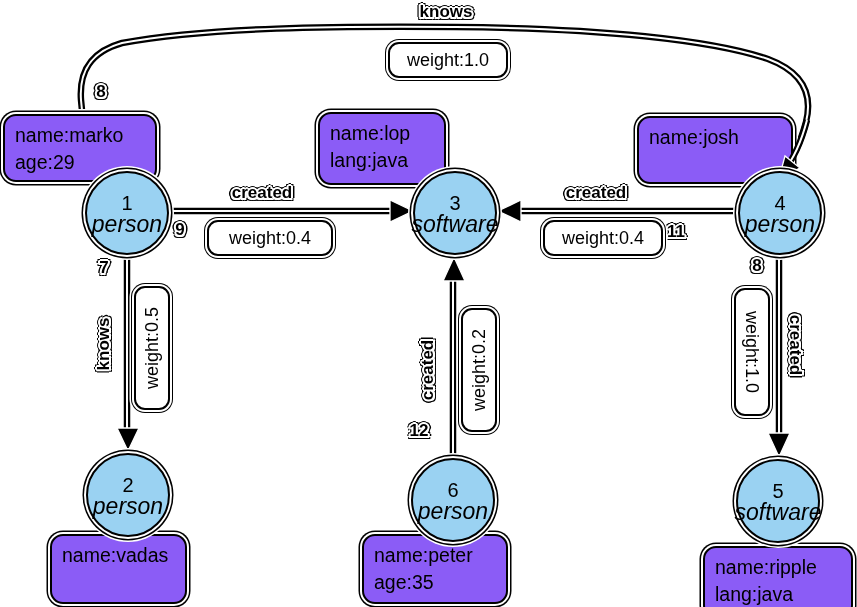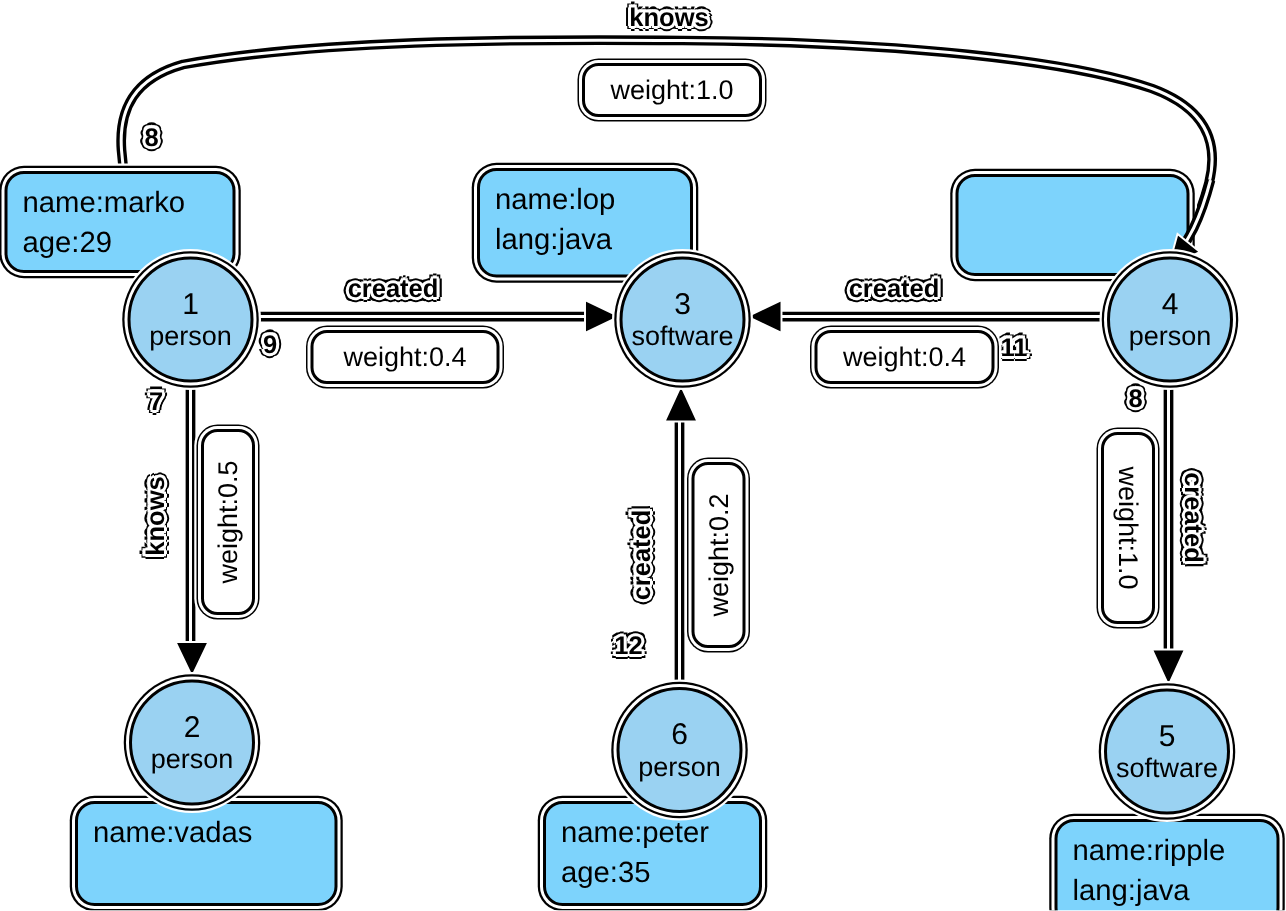--- a/index.html
+++ b/index.html
@@ -5,30 +5,30 @@
   html,body{margin:0;padding:0;background:#fff;}
   #stage{position:relative;width:857px;height:607px;background:#fff;overflow:hidden;
          font-family:"Liberation Sans",sans-serif;}
   #stage *{box-sizing:border-box;}
   .layer{position:absolute;left:0;top:0;z-index:1;}
   #svg-over{z-index:3;}
   .eline{fill:none;stroke:#000;stroke-width:6.5;}
   .ecore{fill:none;stroke:#fff;stroke-width:2;}
   .ehead{fill:#000;stroke:#fff;stroke-width:1.3;}
 
-  .pbox{position:absolute;z-index:2;background:#7dd3fc;border:2.5px solid #000;border-radius:13px;
+  .pbox{position:absolute;z-index:2;background:#8b5cf6;border:2.5px solid #000;border-radius:13px;
         box-shadow:0 0 0 2px #fff,0 0 0 3.5px #000,0 0 0 5px #fff;
         padding:6px 6px 0 10px;font-size:19.5px;line-height:27px;color:#000;}
   .node{position:absolute;z-index:4;width:84px;height:84px;border-radius:50%;
         background:#9ad2f2;border:2.5px solid #000;
         box-shadow:0 0 0 2px #fff,0 0 0 3.5px #000,0 0 0 5px #fff;
         display:flex;flex-direction:column;align-items:center;justify-content:center;
         color:#000;}
   .nid{font-size:20px;line-height:22px;}
-  .ntype{font-size:18px;line-height:20px;}
+  .ntype{font-size:23px;line-height:20px;font-style:italic;}
 
   .wbox{position:absolute;z-index:5;background:#fff;border:2px solid #000;border-radius:11px;
         box-shadow:0 0 0 2px #fff,0 0 0 3px #000,0 0 0 4.5px #fff;
         display:flex;align-items:center;justify-content:center;
         font-size:18px;color:#000;white-space:nowrap;}
   .rotccw{transform:rotate(-90deg);}
   .rotcw{transform:rotate(90deg);}
 
   .elabel{position:absolute;z-index:5;font-weight:bold;font-size:17px;color:#000;white-space:nowrap;
         transform:translate(-50%,-50%);
@@ -67,27 +67,28 @@
 
     <path class="eline" d="M 779 250 V 435"></path>
     <path class="ecore" d="M 779 250 V 435"></path>
     <polygon class="ehead" points="779,457 768,433 790,433"></polygon>
   </svg>
 
   <div class="pbox" style="left:3px;top:114px;width:154px;height:68px">
     <div>name:marko</div>
     <div>age:29</div>
   </div>
-  <div class="pbox" style="left:318px;top:112px;width:144px;height:73px">
+  <div class="pbox" style="left:318px;top:112px;width:128px;height:73px">
     <div>name:lop</div>
     <div>lang:java</div>
   </div>
   <div class="pbox" style="left:637px;top:116px;width:156px;height:68px">
+    <div>name:josh</div>
   </div>
-  <div class="pbox" style="left:50px;top:534px;width:175px;height:70px">
+  <div class="pbox" style="left:50px;top:534px;width:137px;height:70px">
     <div>name:vadas</div>
   </div>
   <div class="pbox" style="left:362px;top:534px;width:146px;height:70px">
     <div>name:peter</div>
     <div>age:35</div>
   </div>
   <div class="pbox" style="left:703px;top:546px;width:150px;height:72px">
     <div>name:ripple</div>
     <div>lang:java</div>
   </div>

